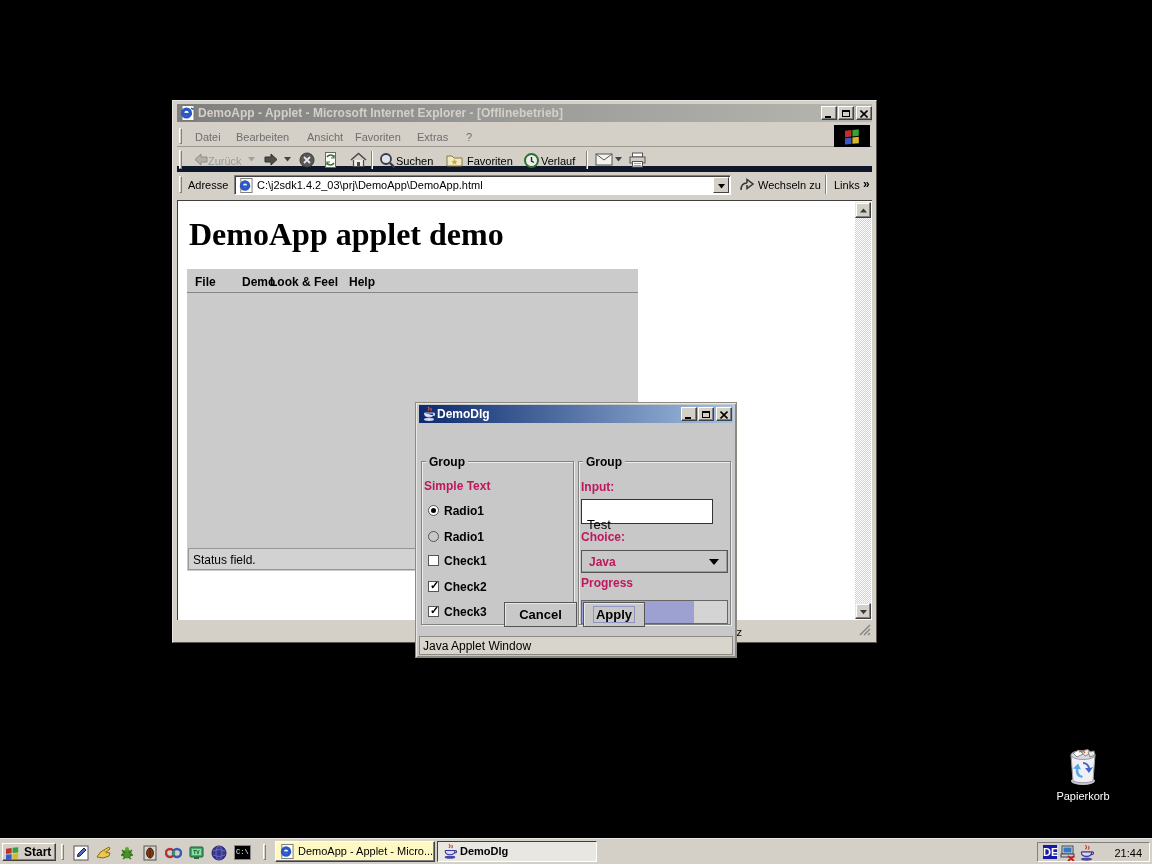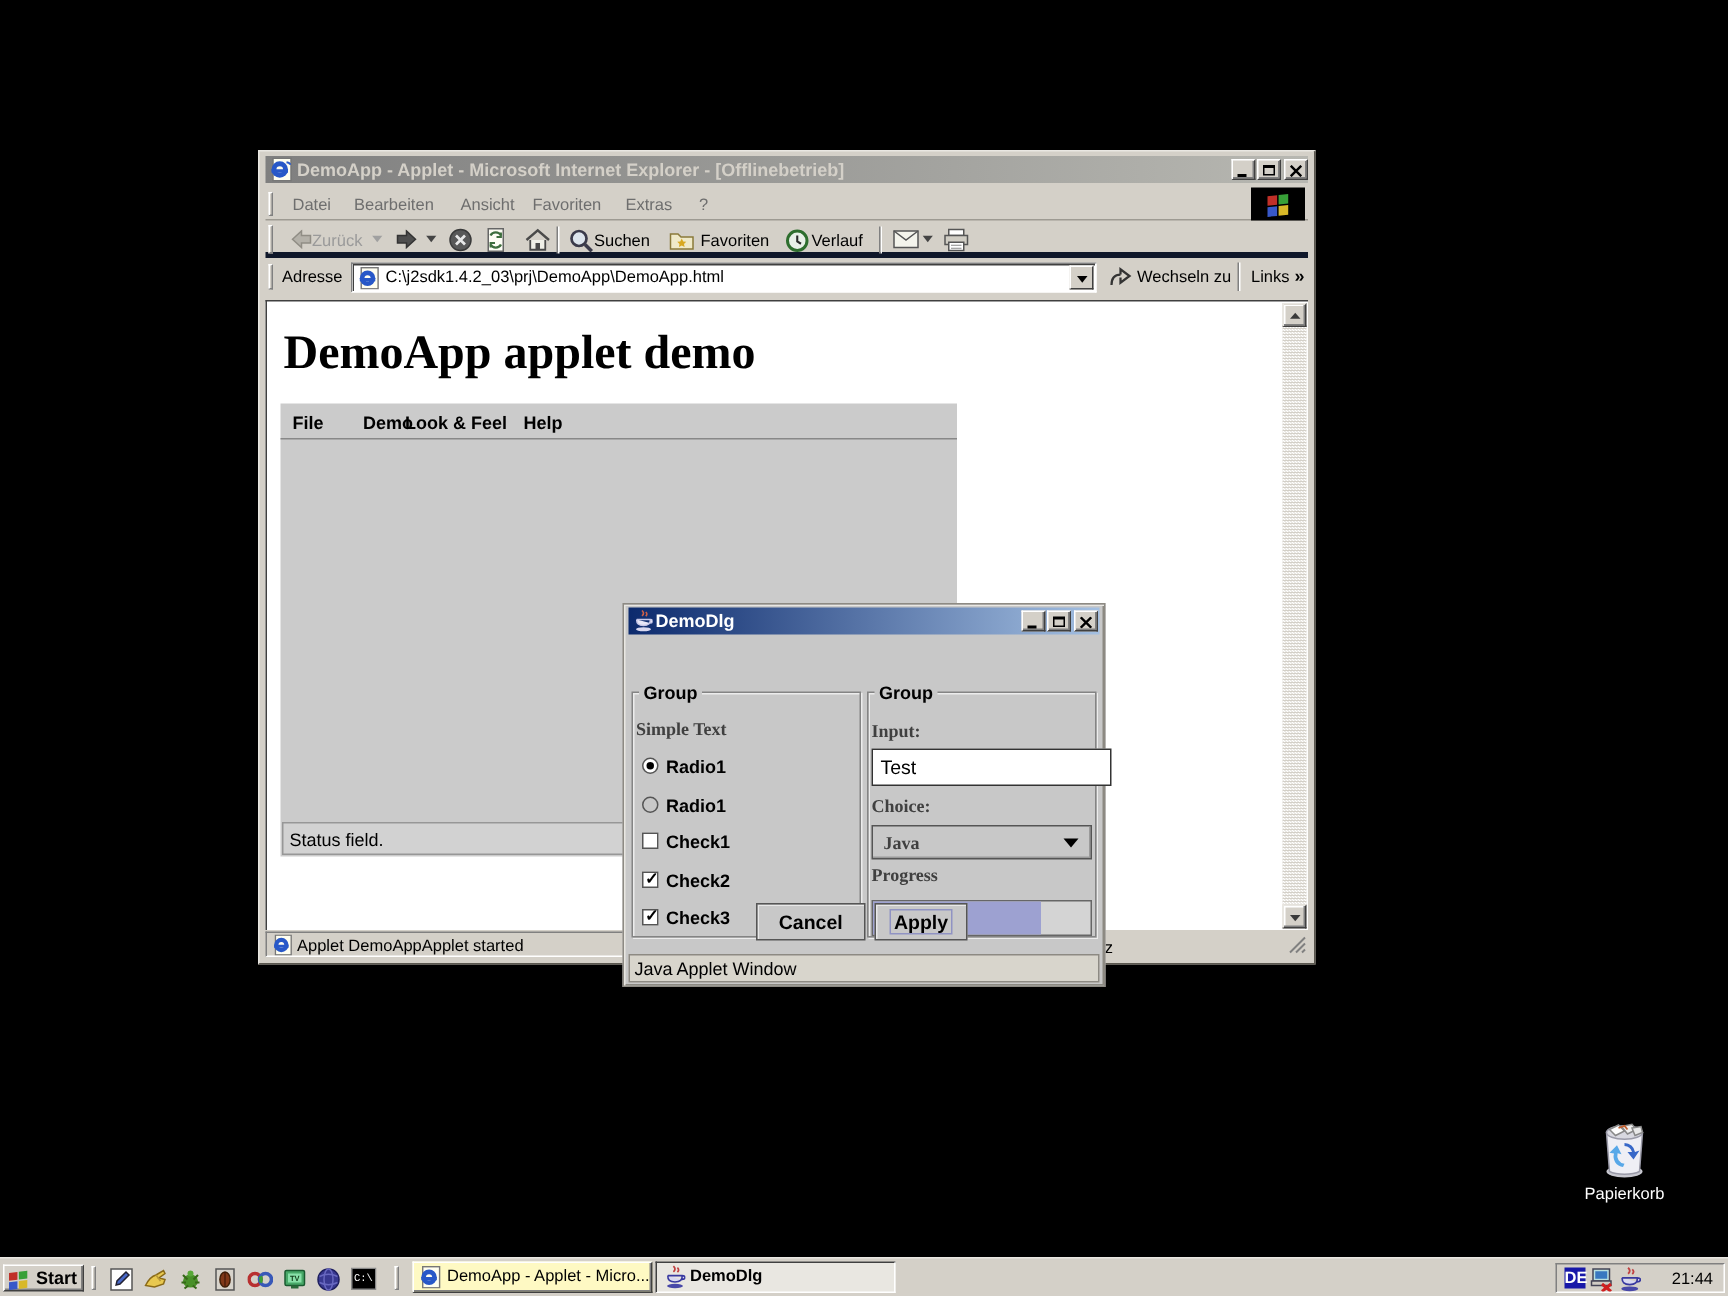--- a/index.html
+++ b/index.html
@@ -25,21 +25,21 @@
 
   
   #iemenu { position:absolute; left:4px; top:24px; right:4px; height:22px; border-bottom:1px solid #9d9a92;}
   .grip { position:absolute; width:3px; background:#d4d0c8;
     border-top:1px solid #fff; border-left:1px solid #fff;
     border-right:1px solid #808080; border-bottom:1px solid #808080; }
   .menuitem { position:absolute; top:6px; font-size:11px; color:#6e6e6e; }
   #ielogo { position:absolute; right:2px; top:0px; width:36px; height:22px; background:#000; }
 
   
-  #ietools { position:absolute; left:4px; top:47px; right:4px; height:24px; border-bottom:4px solid #0f172a; }
+  #ietools { position:absolute; left:4px; top:47px; right:4px; height:24px; border-bottom:6px solid #0f172a; }
   .tbtxt { position:absolute; top:7px; font-size:11px; color:#000; }
   .tbtxt.dis { color:#9a9a9a; }
   .tsep { position:absolute; top:3px; height:18px; width:2px;
     border-left:1px solid #808080; border-right:1px solid #fff; }
 
   
   #ieaddr { position:absolute; left:4px; top:72px; right:4px; height:24px; }
   #addrfield { position:absolute; left:57px; top:2px; width:497px; height:20px; background:#fff;
     border-top:1px solid #808080; border-left:1px solid #808080;
     border-right:1px solid #fff; border-bottom:1px solid #fff;
@@ -80,28 +80,28 @@
   #dlg { position:absolute; left:415px; top:402px; width:322px; height:256px; background:#c8c8c8;
     border:1px solid #8d8a83; box-shadow:inset 1px 1px 0 #e9e7e2, inset -1px -1px 0 #8c8982; }
   #dlgtitle { position:absolute; left:3px; top:2px; right:3px; height:18px;
     background:linear-gradient(to right,#0c2a6d,#a4c0e2);
     color:#fff; font-weight:bold; font-size:12px; }
   #dlgtitle .ttxt { position:absolute; left:18px; top:2px; }
   .group { position:absolute; border:1px solid #848484;
     box-shadow:1px 1px 0 #ececec, inset 1px 1px 0 #ececec;margin-top:32px; }
   .glabel { position:absolute; left:4px; top:-6px; background:#c8c8c8; padding:0 3px;
     font-size:12px; font-weight:bold; line-height:13px; }
-  .blabel { position:absolute; font-size:12px; font-weight:bold; color:#404040; white-space:nowrap;font-family:Liberation Serif, serif; }
+  .blabel { position:absolute; font-size:12px; font-weight:bold; color:#be185d; white-space:nowrap; }
   .ctl { position:absolute; left:6px; width:11px; height:11px; background:#fff; border:1px solid #555; }
   .ctl.radio { border-radius:50%; }
   .ctl .dot { position:absolute; left:2px; top:2px; width:5px; height:5px; border-radius:50%; background:#000; }
   .ctl .chk { position:absolute; left:1px; top:-3px; font-size:11px; font-weight:bold; color:#000; }
   .clabel { position:absolute; left:22px; font-size:12px; font-weight:bold; }
-  #tfield { position:absolute; left:2px; top:37px; width:160px; height:25px; background:#fff;
-    border:1px solid #333; font-size:13px; padding:4px 0 0 5px; }
+  #tfield { position:absolute; left:2px; top:37px; width:132px; height:25px; background:#fff;
+    border:1px solid #333; font-size:13px; padding:17px 0 0 5px; }
   #combo { position:absolute; left:2px; top:88px; width:147px; height:23px; background:#c8c8c8;
     border:1px solid #555; box-shadow:inset -1px -1px 0 #9a9a9a; }
   #combo .arr { position:absolute; right:8px; top:8px; width:0; height:0;
     border-left:5.5px solid transparent; border-right:5.5px solid transparent; border-top:6px solid #000; }
   #progress { position:absolute; left:2px; top:138px; width:147px; height:24px; background:#d4d4d4;
     border:1px solid #666; }
   #progfill { position:absolute; left:0; top:0; width:112px; height:22px; background:#9da1d1; }
   .mbtn { position:absolute; background:#c8c8c8; border:1px solid #555;
     box-shadow:inset 1px 1px 0 #e8e8e8;
     font-size:13px; font-weight:bold; color:#000; text-align:center; }
@@ -283,29 +283,20 @@
             </svg>
           </div>
         <div class="sbtn" style="bottom:0;">
             <svg class="abs" style="left:4px;top:6px;" width="8" height="5">
               <path d="M0 0 H7 L3.5 4.2 Z" fill="#3a3a3a"></path>
             </svg>
           </div>
       </div>
     </div>
     <div id="iestatus">
-      <div class="pane1">
-        <svg class="abs" style="left:3px;top:1px;" width="14" height="14" viewBox="0 0 16 16">
-          <rect x="3" y="0.5" width="12" height="15" fill="#fffef0" stroke="#777"></rect>
-          <circle cx="7.5" cy="8" r="5.5" fill="#2858c8"></circle>
-          <circle cx="7.5" cy="8" r="2.2" fill="#fffef0"></circle>
-          <path d="M2 9 H13" stroke="#2858c8" stroke-width="2.2"></path>
-        </svg>
-        <span style="position:absolute;left:20px;top:3px;">Applet DemoAppApplet started</span>
-      </div>
       <span style="position:absolute; right:130px; top:6px;">Arbeitsplatz</span>
       <svg style="position:absolute; right:1px; top:4px;" width="12" height="12">
         <path d="M11 1 L1 11 M11 5 L5 11 M11 9 L9 11" stroke="#808080" stroke-width="1.3" fill="none"></path>
       </svg>
     </div>
   </div>
 
   <div id="dlg">
     <div id="dlgtitle">
       <svg class="abs" style="left:4px;top:1px;" width="12" height="16" viewBox="0 0 12 16">

